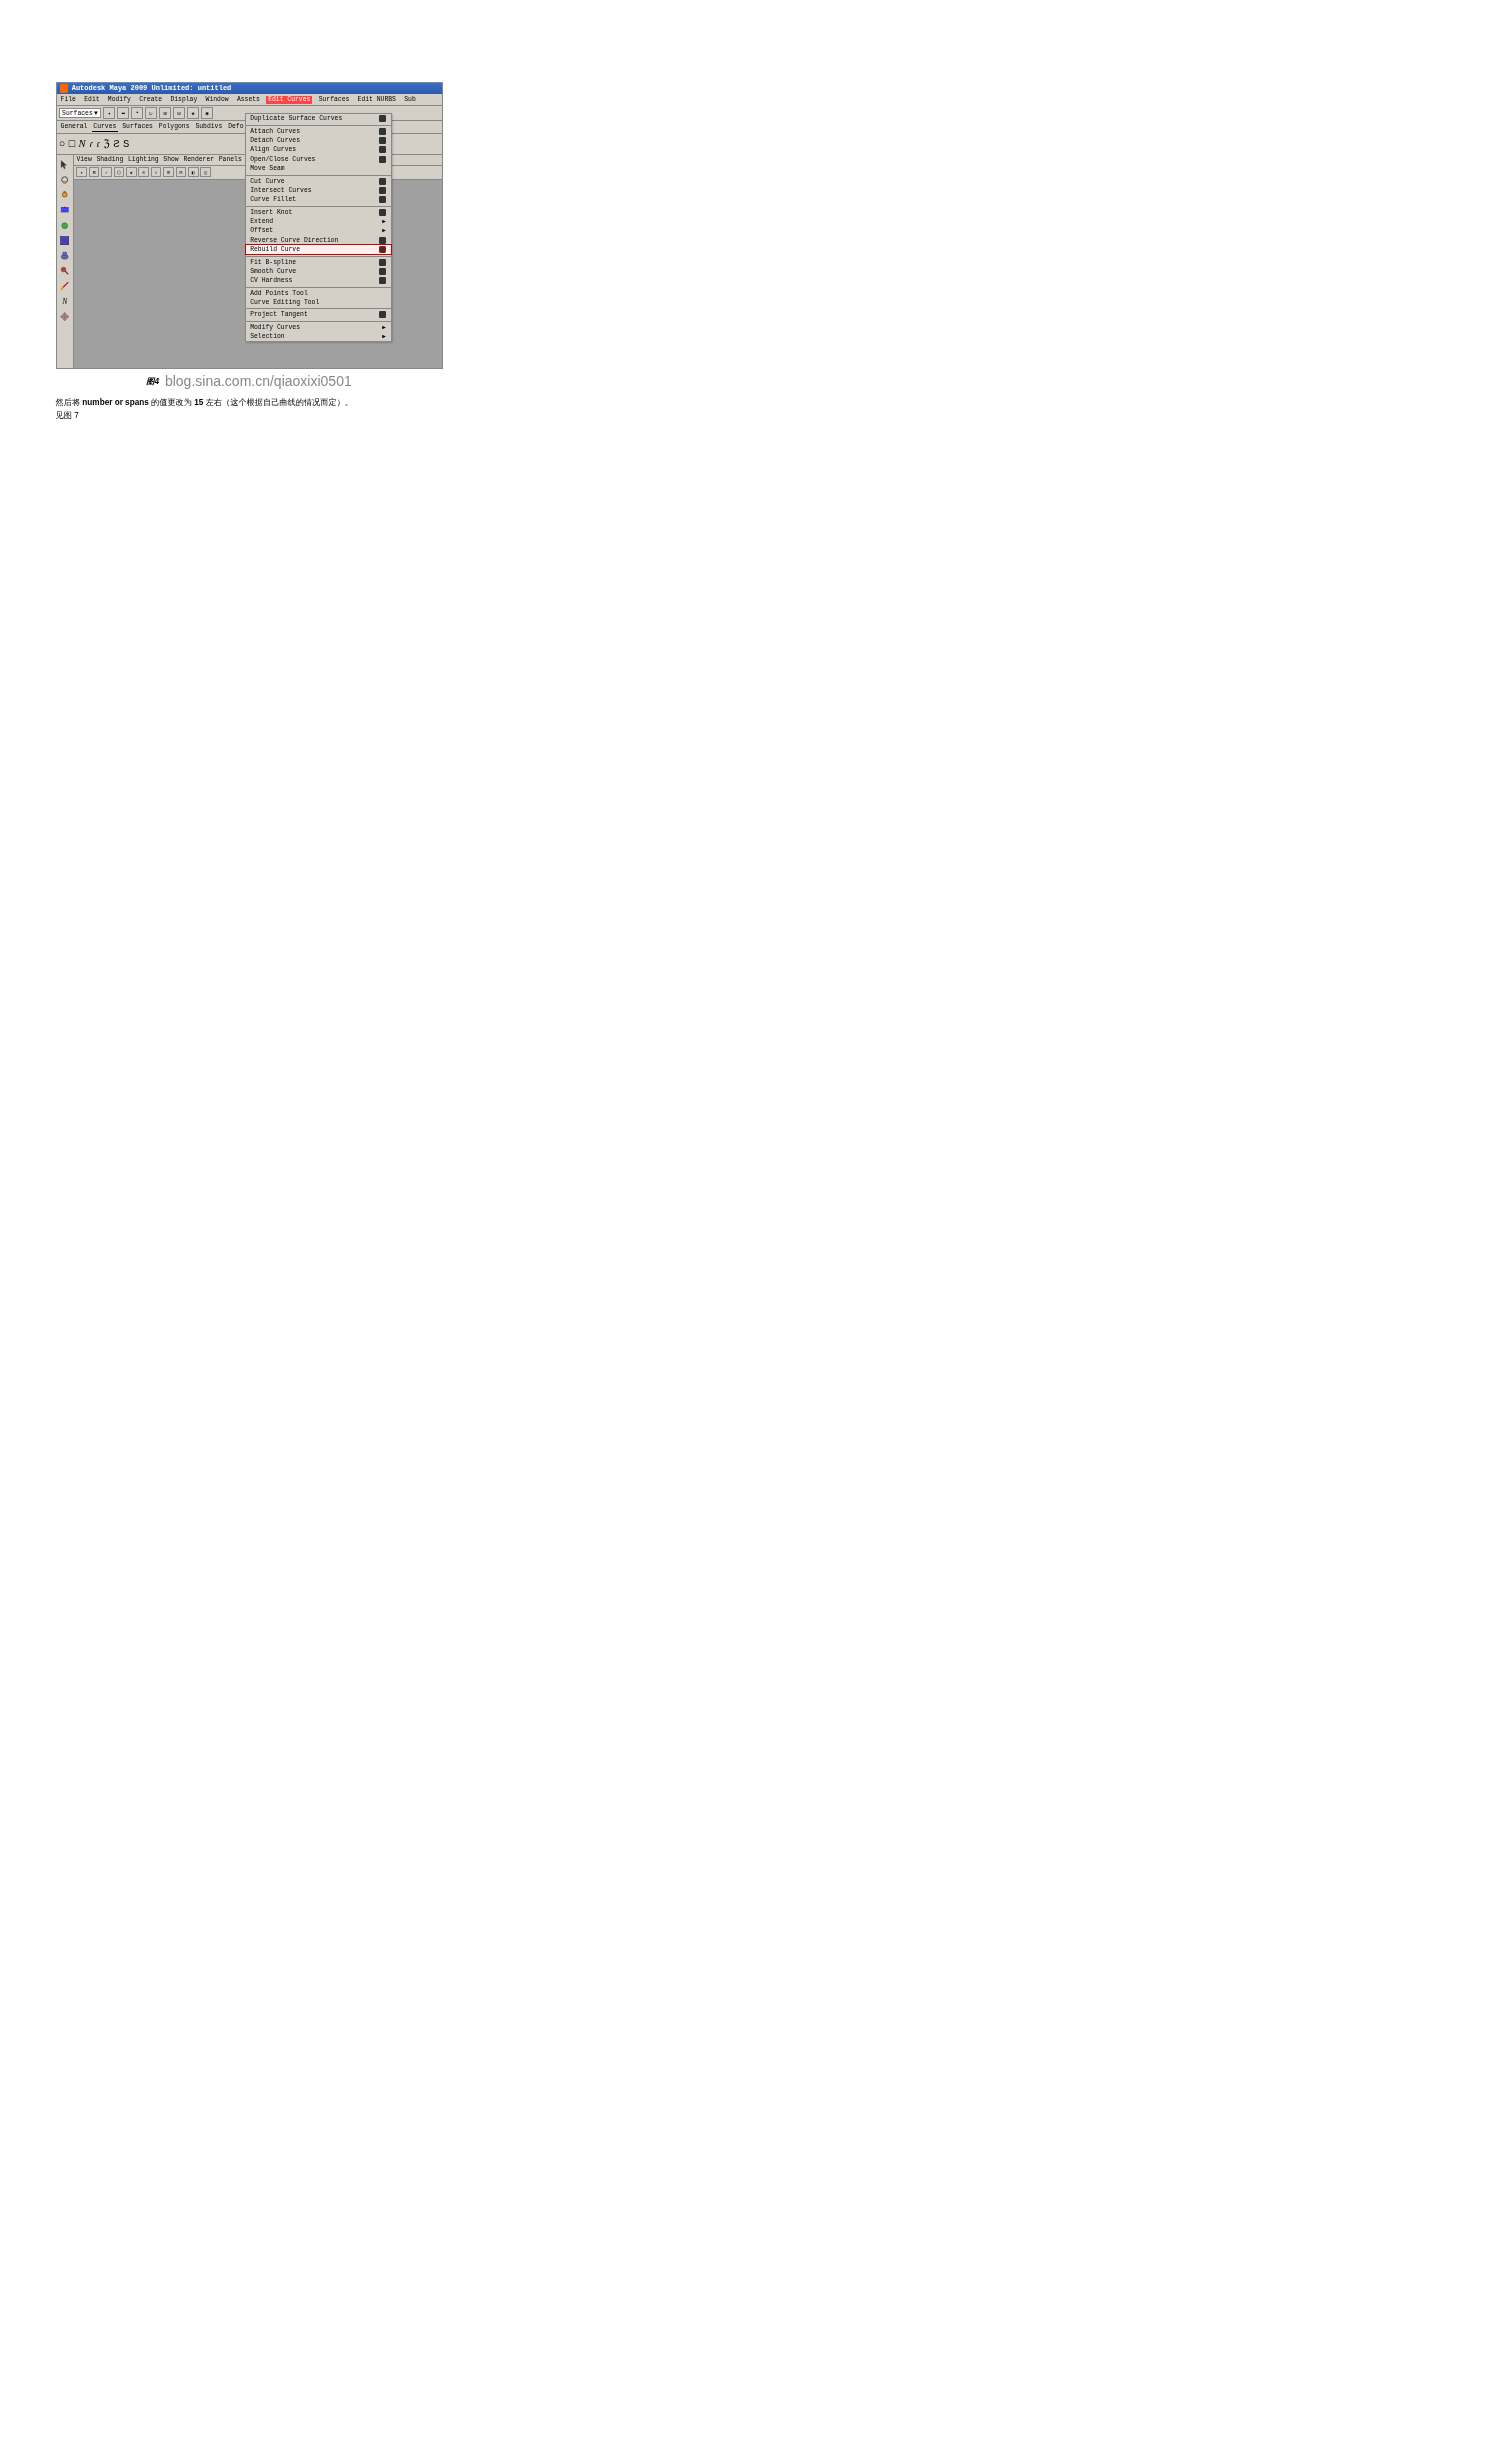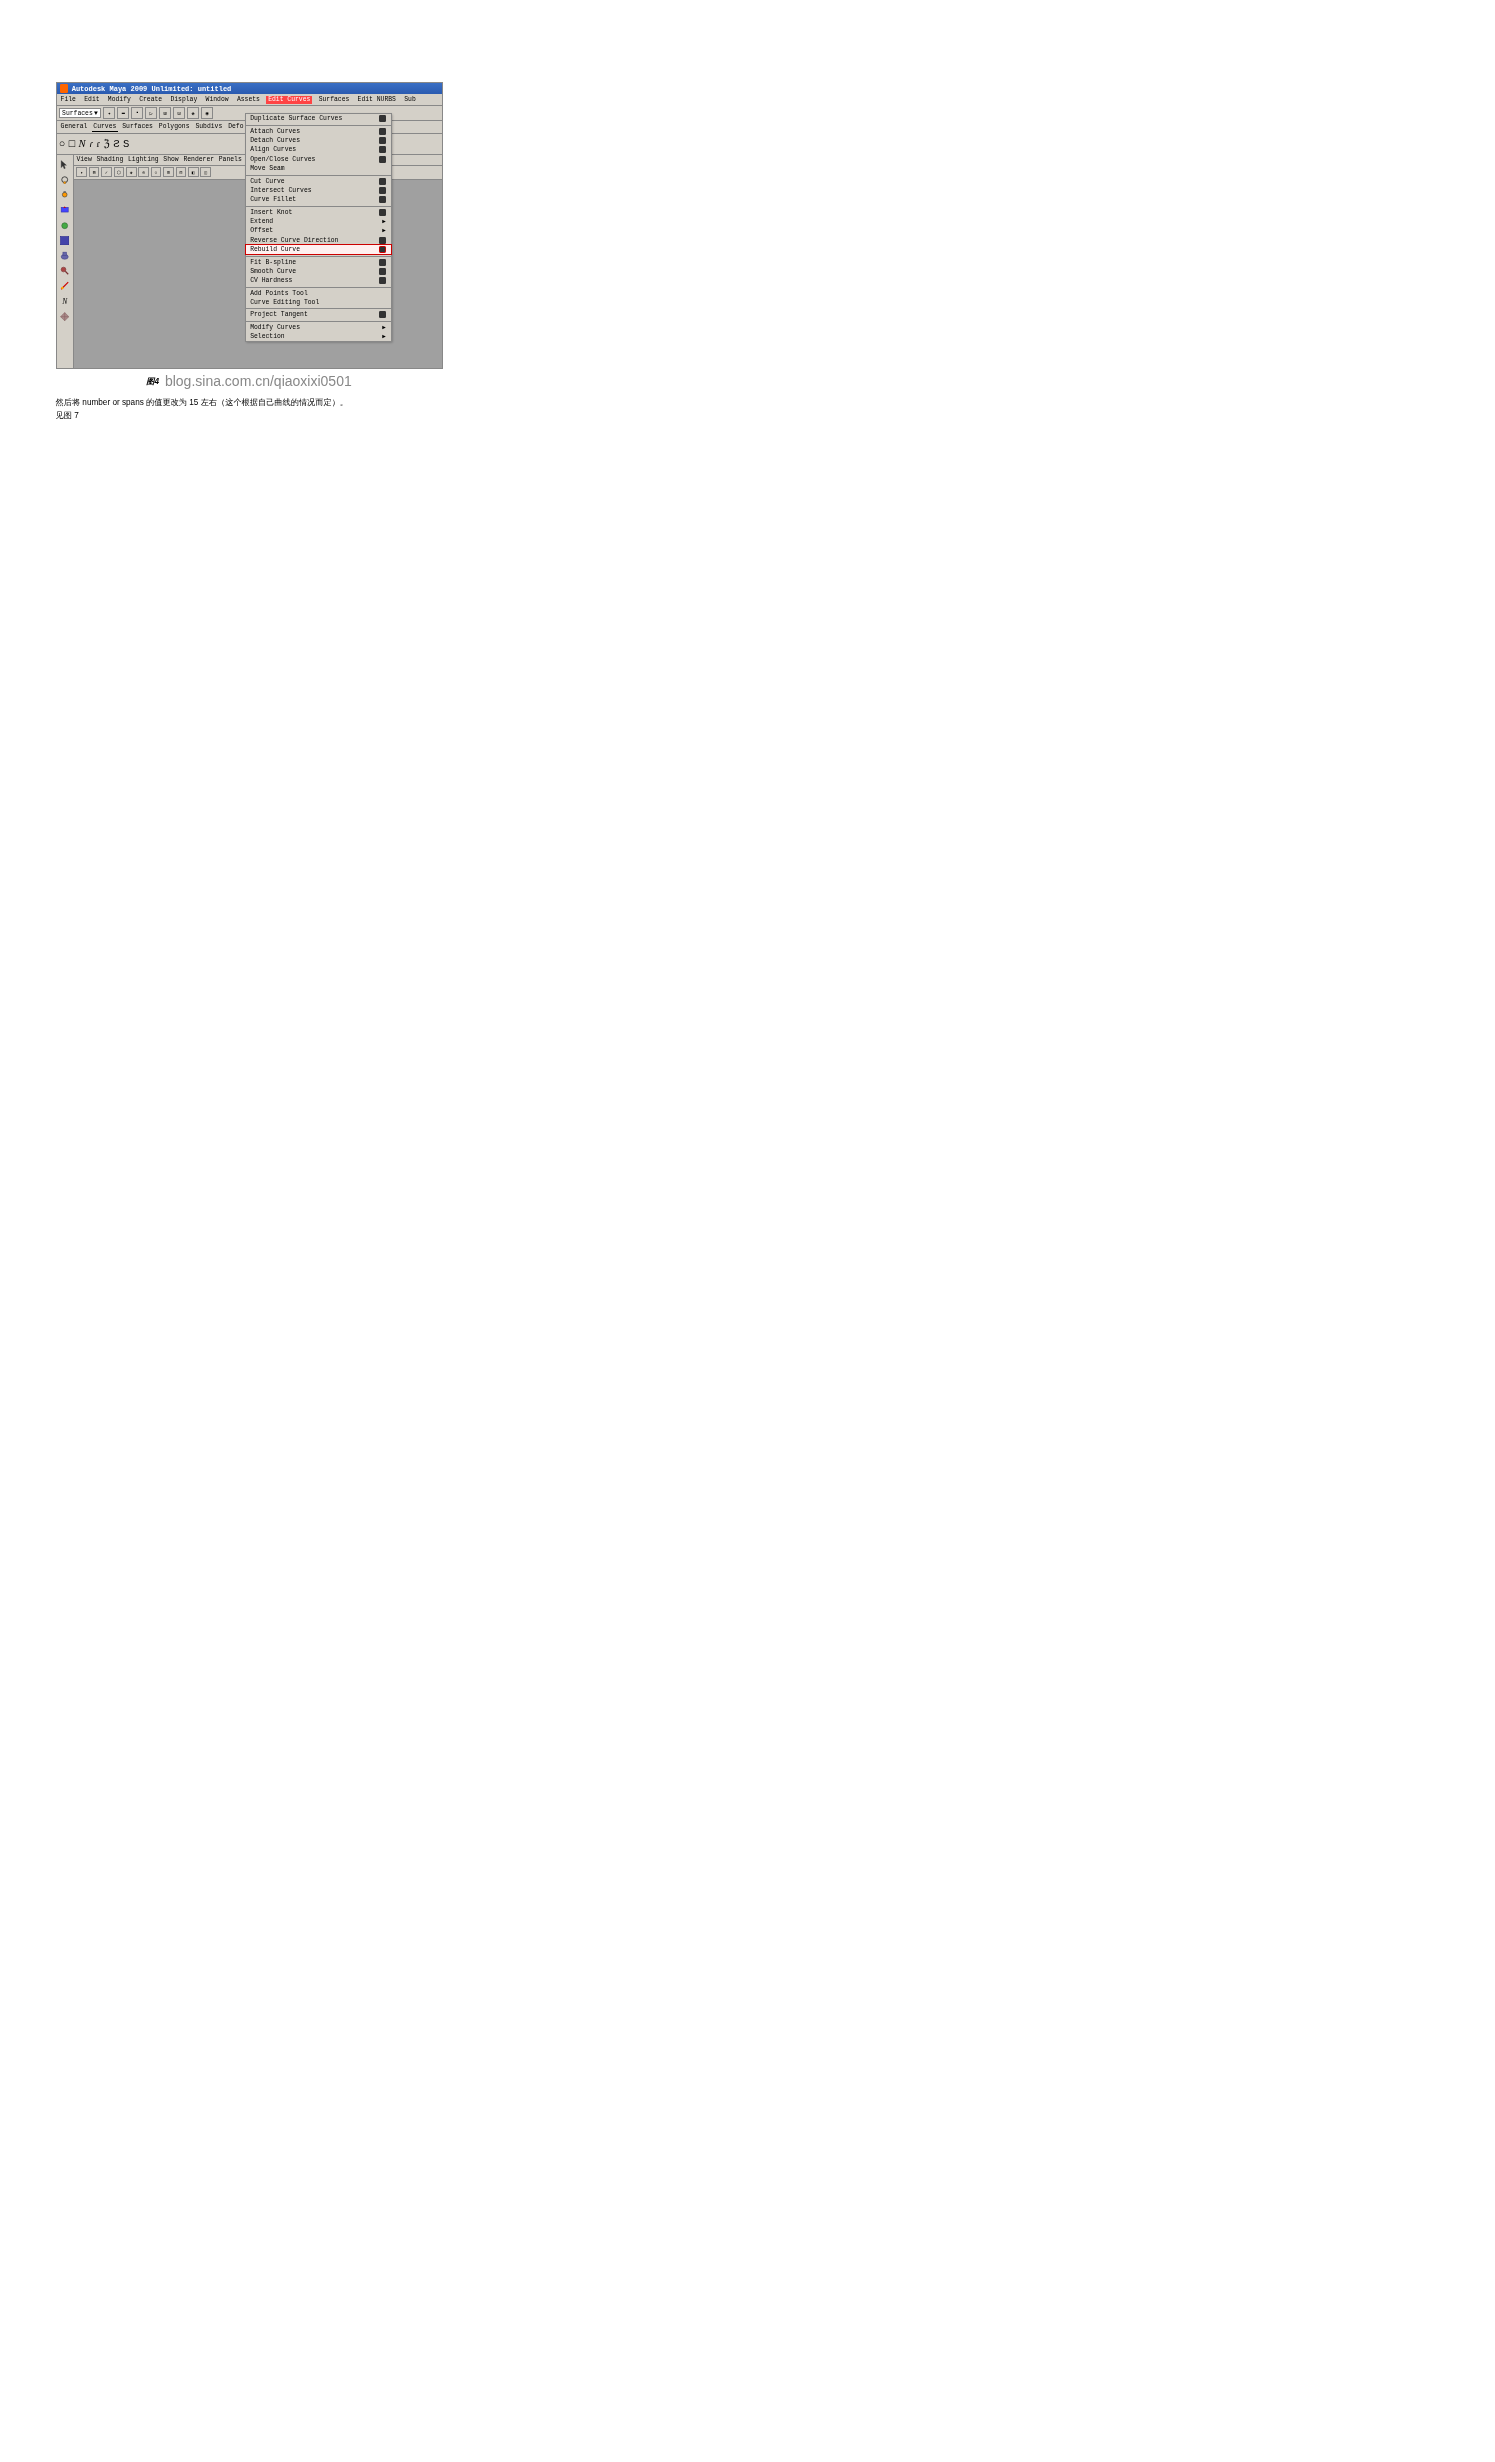--- a/index.html
+++ b/index.html
@@ -37,21 +37,21 @@
     }
 
     
     .title-bar {
       background: linear-gradient(to bottom, #3a6fc4, #2a5ab0);
       color: white;
       padding: 1.8px 3.5px;
       font-size: 7px;
       font-weight: bold;
       display: flex;
-      align-items: flex-end;
+      align-items: flex-start;
       gap: 3.5px;
     }
 
     .title-bar-icon {
       width: 8.2px;
       height: 8.2px;
       background: #ff6600;
       border-radius: 1.2px;
       display: inline-block;
     }
@@ -281,21 +281,21 @@
     
     .description-text {
       width: 387px;
       margin-top: 7px;
       font-size: 8.2px;
       line-height: 1.6;
       color: #000;
     }
 
     .highlight-text {
-      font-weight: normal;
+      font-weight: bold;
     }
 
     
     .bottom-space {
       height: 235px;
     }
 
     .vp-toolbar-btn {
       width: 10.6px;
       height: 10.6px;

